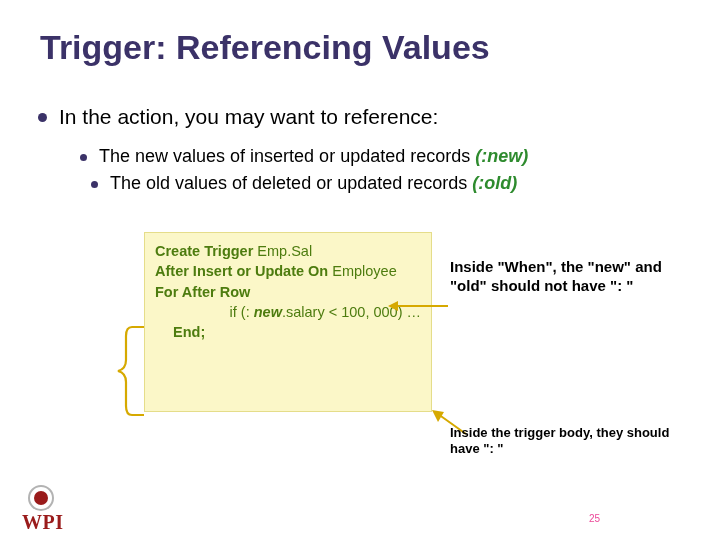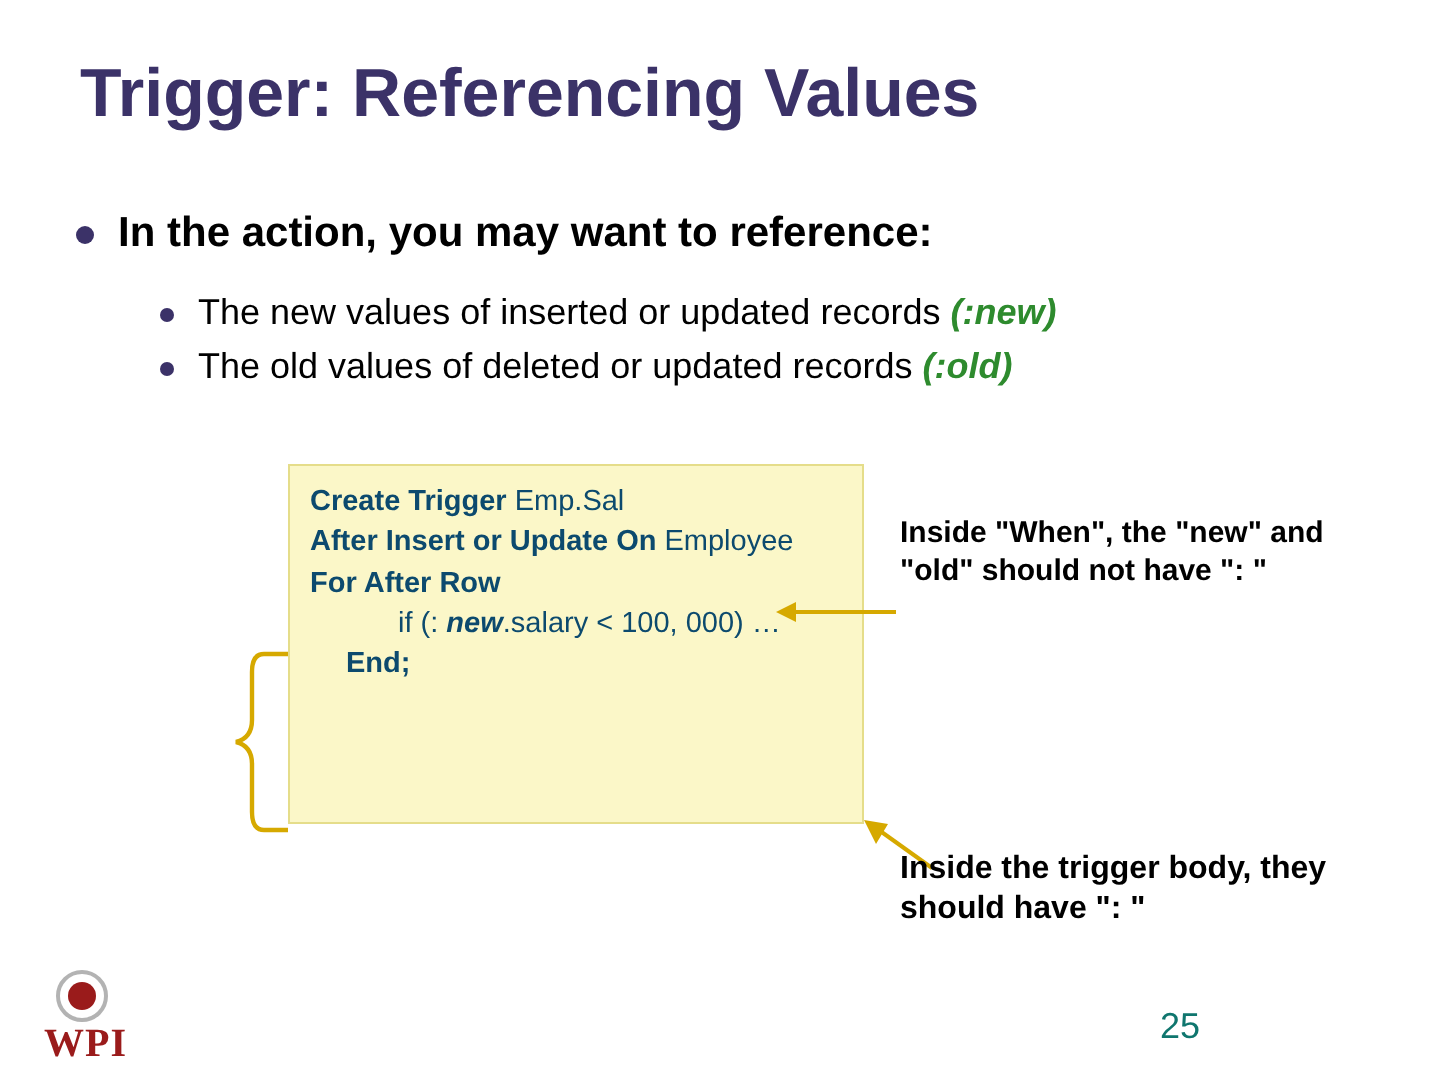--- a/index.html
+++ b/index.html
@@ -38,32 +38,33 @@
     width: 9px;
     height: 9px;
     background: #3b3268;
     border-radius: 50%;
     margin-top: 8px;
     margin-right: 12px;
     flex: 0 0 auto;
   }
   .b1-text {
     font-size: 21px;
-    font-weight: bold;
+    font-weight: normal;
     color: #000;
   }
   .subs {
     position: absolute;
     top: 140px;
     left: 80px;
   }
   .bullet-l2 {
     display: flex;
     align-items: flex-start;
     margin-top: 6px;
+    justify-content: center;
   }
   .b2-dot {
     width: 7px;
     height: 7px;
     background: #3b3268;
     border-radius: 50%;
     margin-top: 8px;
     margin-right: 12px;
     flex: 0 0 auto;
   }
@@ -81,21 +82,21 @@
     top: 232px;
     left: 144px;
     width: 288px;
     height: 180px;
     background: #fbf7c8;
     border: 1px solid #e5dd8a;
     box-sizing: border-box;
     padding: 8px 10px 8px 10px;
     font-size: 14.5px;
     line-height: 1.4;
-    color: #0c4a6e;
+    color: #4d7c0f;
   }
   .code-line { white-space: nowrap; }
   .kw { font-weight: bold; }
   .ital { font-style: italic; }
   .side-label {
     position: absolute;
     top: 334px;
     left: 34px;
     font-size: 25px;
     font-weight: bold;
@@ -117,21 +118,21 @@
     font-size: 15px;
     font-weight: bold;
     color: #000;
     line-height: 1.25;
   }
   .note-right-2 {
     position: absolute;
     top: 425px;
     left: 450px;
     width: 240px;
-    font-size: 16px;
+    font-size: 13px;
     font-weight: bold;
     color: #000;
     line-height: 1.25;
   }
   .arrow1 {
     position: absolute;
     top: 300px;
     left: 388px;
     width: 62px;
     height: 12px;
@@ -140,22 +141,22 @@
     position: absolute;
     top: 408px;
     left: 430px;
     width: 40px;
     height: 30px;
   }
   .page-num {
     position: absolute;
     bottom: 16px;
     right: 24px;
-    font-size: 18px;
-    color: #0f766e;
+    font-size: 10px;
+    color: #ec4899;
   }
   .logo {
     position: absolute;
     bottom: 6px;
     left: 22px;
     display: flex;
     align-items: center;
     flex-direction: column;
   }
   .logo-seal {
@@ -176,21 +177,21 @@
     background: #9a1b1b;
   }
   .logo-text {
     font-family: Georgia, 'Times New Roman', serif;
     font-weight: bold;
     font-size: 20px;
     color: #9a1b1b;
     letter-spacing: 0.5px;
   }
   .ind1 { padding-left: 18px; }
-  .ind2 { padding-left: 44px; }
+  .ind2 { padding-left: 44px; text-align: right; }
 </style>
 </head>
 <body>
 
 <div class="slide">
 
   <div class="title">Trigger: Referencing Values</div>
 
   <div class="bullet-l1">
     <div class="b1-dot"></div>

